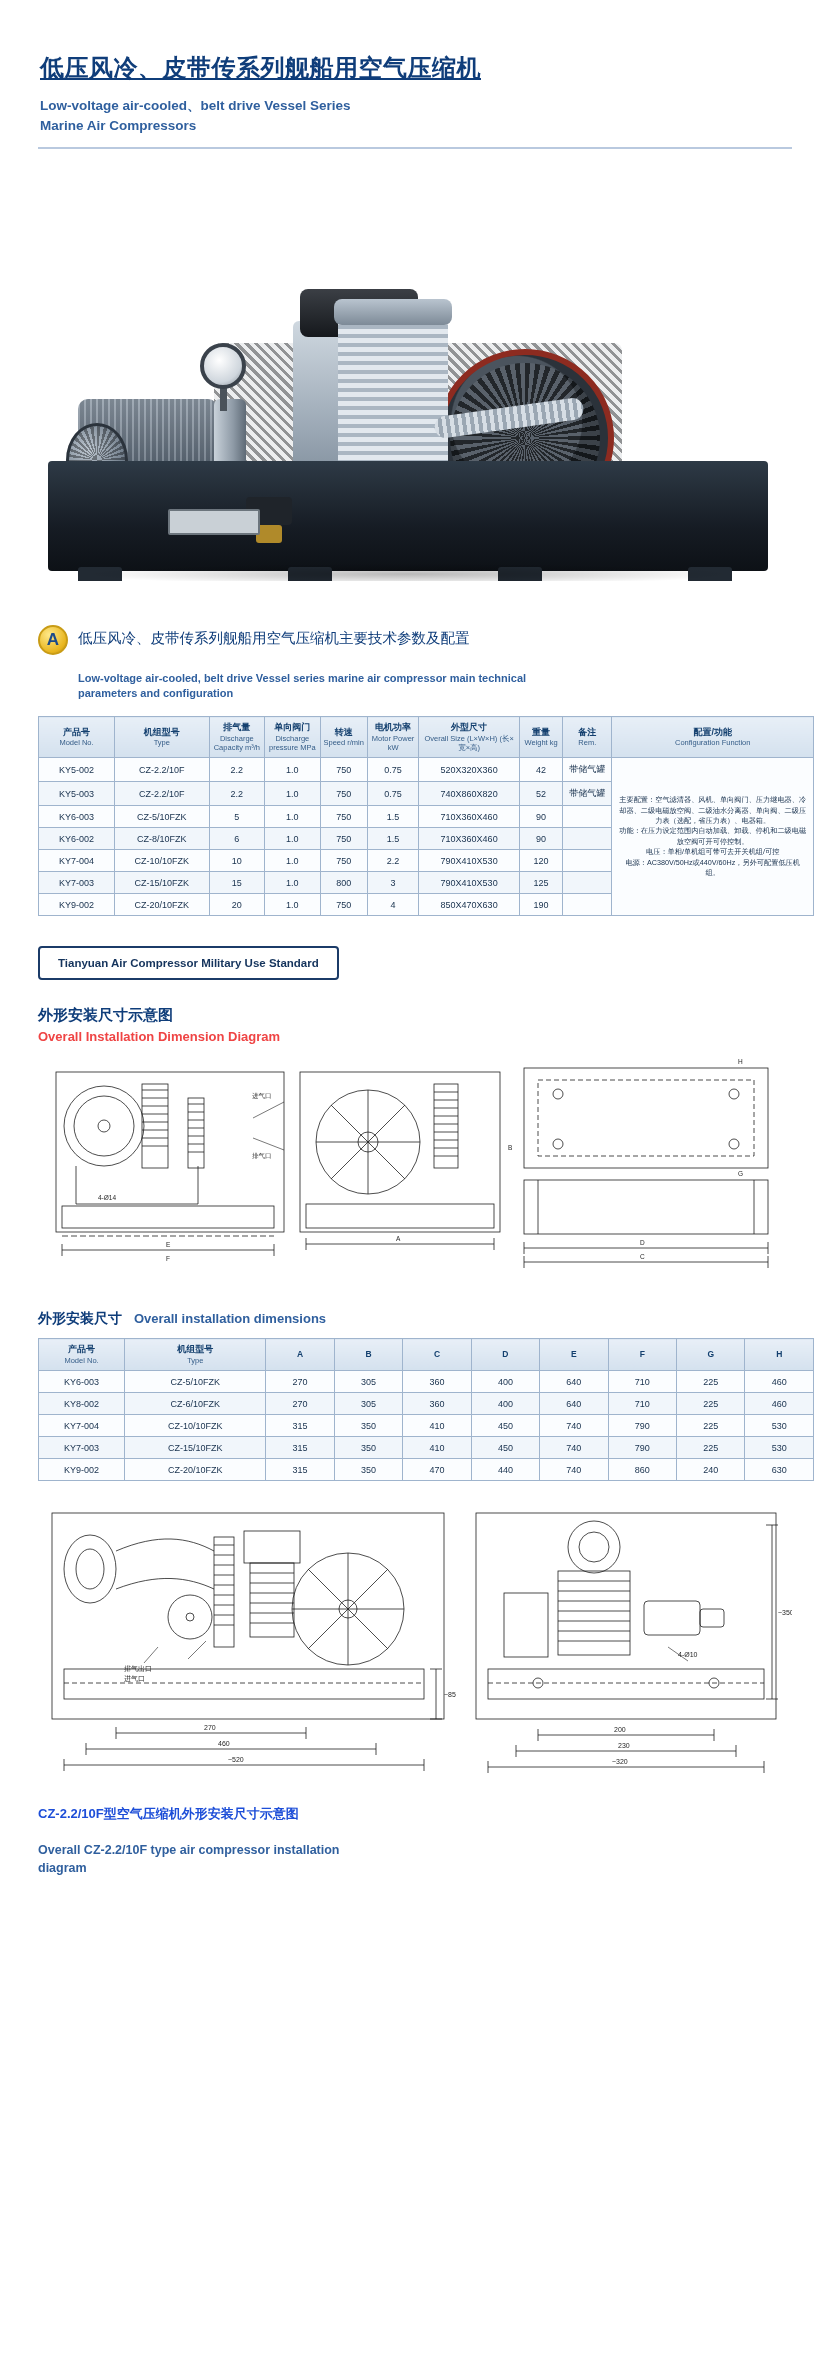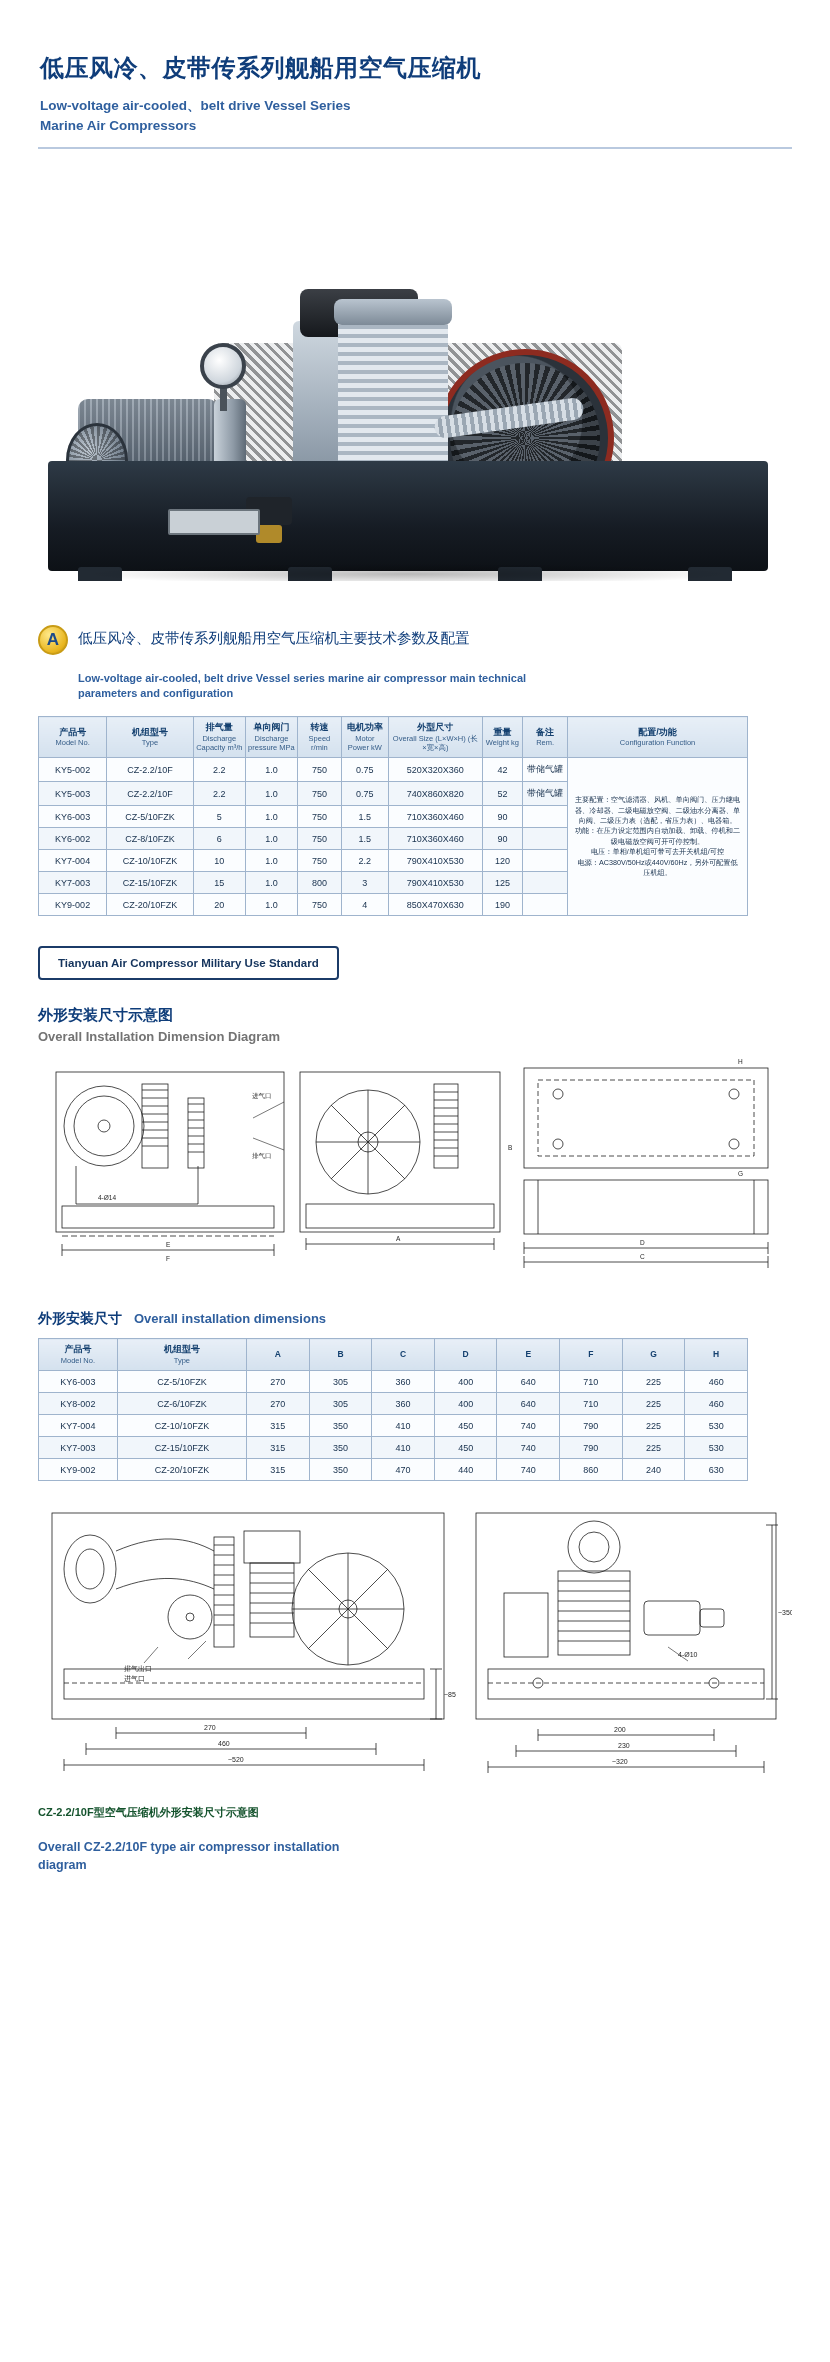--- a/index.html
+++ b/index.html
@@ -10,20 +10,21 @@
     background: #ffffff;
     color: #1a1a1a;
   }
   .page { width: 830px; min-height: 2362px; position: relative; padding: 0 38px; }
 
   
   .header { padding-top: 52px; }
   .title-cn {
     font-size: 24px; font-weight: bold; color: #0f3d7a; letter-spacing: 0.5px;
     margin: 0 0 12px 2px;
+    text-decoration: underline;
   }
   .title-en {
     font-size: 13.5px; font-weight: bold; color: #2f5f9e; line-height: 1.5;
     margin: 0 0 10px 2px;
   }
   .header-rule { height: 2px; background: #b9c9df; width: 100%; margin-top: 4px; }
 
   
   .hero { margin: 22px 0 0 0; width: 754px; height: 410px; position: relative; overflow: hidden; }
   .hero-bg { position:absolute; inset:0; background:#ffffff; }
@@ -110,21 +111,21 @@
     width: 30px; height: 30px; border-radius: 50%;
     background: radial-gradient(circle at 35% 30%, #ffe98a, #e8b51d 70%, #b88a10);
     border: 2px solid #c99c16;
     color:#1b4a8a; font-weight:bold; font-size:17px;
     display:flex; align-items:center; justify-content:center; flex:0 0 auto;
   }
   .sec-title-cn { font-size: 14.5px; font-weight:normal; color:#0f3d7a; margin-top:4px; }
   .sec-title-en { font-size: 11px; color:#2f5f9e; line-height:1.45; margin-top:16px; margin-left:40px; font-weight:bold; }
 
   
-  table { border-collapse: collapse; width: 710px; font-size: 9px; }
+  table { border-collapse: collapse; width: 776px; font-size: 9px; }
   .tbl th, .tbl td { border: 1px solid #9fb4cd; text-align:center; color:#17304d; }
   .tbl thead th {
     background: linear-gradient(180deg,#e8eff7,#d4e1ee);
     font-weight:bold; font-size:8.5px; line-height:1.25; padding:5px 2px;
     color:#14406f;
   }
   .tbl tbody td { background:#fbfdff; padding:5px 2px; height:22px; }
   .tbl tbody tr:nth-child(even) td { background:#f1f6fb; }
   .th-cn { display:block; font-size:9px; }
   .th-en { display:block; font-size:7.5px; font-weight:normal; color:#355d88; }
@@ -134,30 +135,30 @@
 
   
   .mil-box-row { display:flex; margin-top: 30px; }
   .mil-box {
     border: 2px solid #1b3b68; border-radius: 4px; padding: 9px 18px;
     font-size: 11.5px; font-weight: bold; color:#14335c; background:#ffffff;
   }
 
   
   .blk-title-cn { font-size: 15px; font-weight:bold; color:#0f3d7a; margin-top: 26px; }
-  .blk-title-en { font-size: 13px; font-weight:bold; color:#737373; margin-top: 4px; }
+  .blk-title-en { font-size: 13px; font-weight:bold; color:#ef4444; margin-top: 4px; }
   .blk-title-inline { font-size: 14px; font-weight:bold; color:#0f3d7a; margin-top: 26px; }
   .blk-title-inline span.en { color:#2f5f9e; font-size:13px; margin-left:8px; }
 
   
   .drawing { width: 754px; background:#fff; margin-top: 10px; }
   .drawing svg { display:block; }
 
   
-  .foot-cn { font-size: 11px; font-weight:bold; color:#14532d; margin-top: 18px; }
+  .foot-cn { font-size: 13px; font-weight:bold; color:#1d4ed8; margin-top: 18px; }
   .foot-en { font-size: 12.5px; font-weight:bold; color:#2f5f9e; margin-top: 18px; line-height:1.45; padding-bottom: 40px; }
 </style>
 </head>
 <body>
 
 <div class="page">
 
   <div class="header">
     <h1 class="title-cn">低压风冷、皮带传系列舰船用空气压缩机</h1>
     <div class="title-en">

